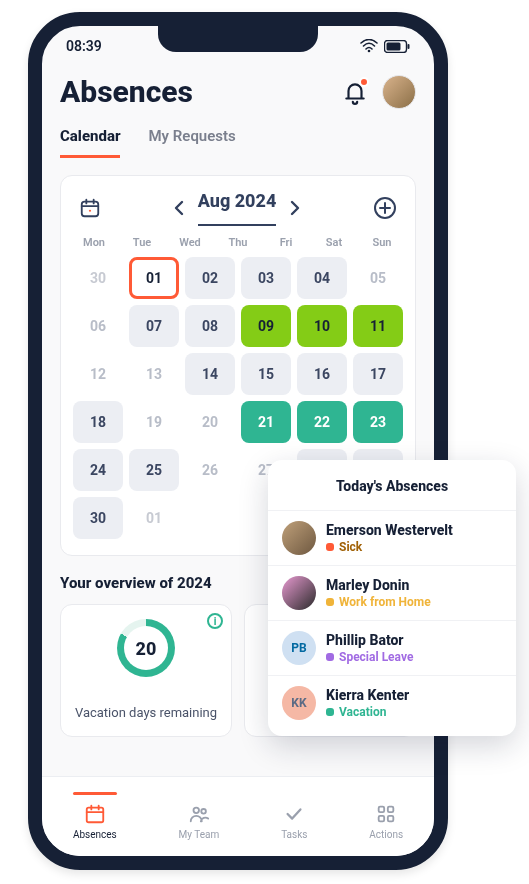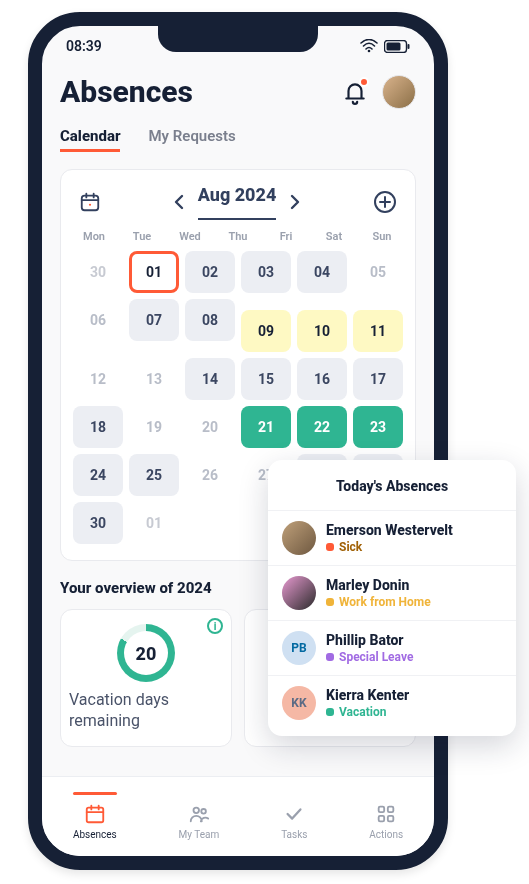--- a/index.html
+++ b/index.html
@@ -16,47 +16,47 @@
   .status-bar { display: flex; justify-content: space-between; align-items: center; padding: 8px 24px 0; height: 32px; font-size: 14px; font-weight: 600; color: #162035; }
   .status-icons { display: flex; gap: 6px; align-items: center; }
   .screen { padding: 10px 18px 0; height: calc(100% - 32px - 80px); overflow: hidden; }
   .header-row { display: flex; justify-content: space-between; align-items: center; margin-top: 6px; }
   .page-title { font-size: 30px; font-weight: 800; color: #162035; }
   .header-icons { display: flex; align-items: center; gap: 14px; }
   .bell { position: relative; cursor: pointer; }
   .bell-dot { position: absolute; top: -2px; right: -1px; width: 10px; height: 10px; background: #ff5a36; border-radius: 50%; border: 2px solid #fff; }
   .avatar-top { width: 34px; height: 34px; border-radius: 50%; background: linear-gradient(135deg,#d9b38c,#8b6f47); border: 1px solid #e5e5e8; cursor: pointer; }
   .tabs { display: flex; gap: 28px; margin-top: 18px; border-bottom: 1px solid transparent; }
-  .tab { font-size: 15px; font-weight: 600; color: #7a7f8d; padding-bottom: 4px; cursor: pointer; }
+  .tab { font-size: 15px; font-weight: 600; color: #7a7f8d; padding-bottom: 10px; cursor: pointer; }
   .tab.active { color: #162035; font-weight: 800; border-bottom: 3px solid #ff5a36; }
   .cal-card { background: #fff; border: 1px solid #e9eaee; border-radius: 12px; margin-top: 16px; padding: 14px 12px 16px; }
   .cal-head { display: flex; align-items: center; justify-content: space-between; padding: 0 6px 10px; }
   .cal-nav { display: flex; align-items: center; gap: 12px; }
   .month-label { font-size: 18px; font-weight: 800; color: #32405e; border-bottom: 2px solid #32405e; padding-bottom: 13px; }
   .chev { cursor: pointer; color: #32405e; }
   .cal-icon, .plus-icon { cursor: pointer; color: #32405e; }
   .dow-row { display: grid; grid-template-columns: repeat(7, 1fr); gap: 6px; }
   .dow { text-align: center; font-size: 11px; color: #9aa0ad; font-weight: 600; }
   .days-grid { display: grid; grid-template-columns: repeat(6, 1fr); gap: 6px; margin-top: 8px; }
   .day { height: 42px; border-radius: 8px; display: flex; align-items: center; justify-content: center; font-size: 14px; font-weight: 700; cursor: pointer; }
   .day.muted { color: #c7cad2; background: transparent; }
   .day.plain { background: #eceef3; color: #3b4661; }
   .day.weekend-faint { background: transparent; color: #b8bdc8; }
-  .day.yellow { background: #fef9c3; color: #162035; margin-top: 11px; }
+  .day.yellow { background: #84cc16; color: #162035; }
   .day.teal { background: #2fb592; color: #fff; }
   .day.today { background: #fff; color: #162035; border: 3px solid #ff5a36; }
   .overview-title { font-size: 15px; font-weight: 800; color: #162035; margin-top: 18px; }
   .cards-row { display: flex; gap: 12px; margin-top: 12px; }
   .stat-card { flex: 1; background: #fff; border: 1px solid #e9eaee; border-radius: 12px; padding: 14px 8px; display: flex; flex-direction: column; align-items: center; gap: 8px; position: relative; }
   .ring { width: 58px; height: 58px; border-radius: 50%; display: flex; align-items: center; justify-content: center; font-size: 18px; font-weight: 800; color: #162035; position: relative; }
   .ring-green { background: conic-gradient(#2fb592 0 300deg, #e5f4ef 300deg 360deg); }
   .ring-blue { background: conic-gradient(#3b82c4 0 40deg, #e4eef7 40deg 360deg); }
   .ring-inner { position: absolute; inset: 7px; background: #fff; border-radius: 50%; display: flex; align-items: center; justify-content: center; }
   .info-dot { position: absolute; top: 8px; right: 8px; width: 16px; height: 16px; border-radius: 50%; border: 2px solid #2fb592; color: #2fb592; font-size: 10px; font-weight: 800; display: flex; align-items: center; justify-content: center; }
-  .stat-label { font-size: 16px; color: #4a5369; line-height: 1.3; }
+  .stat-label { font-size: 13px; color: #4a5369; text-align: center; line-height: 1.3; margin-top: 20px; }
   .popover {
     position: absolute; top: 460px; left: 268px; width: 248px;
     background: #fff; border-radius: 14px; box-shadow: 0 10px 30px rgba(20,30,55,0.18);
     padding: 12px 0 6px; z-index: 50;
   }
   .popover-title { margin: 0 12px 10px; text-align: center; font-size: 14px; font-weight: 800; color: #162035; background: #fff; border-radius: 8px; padding: 6px; }
   .abs-item { display: flex; align-items: center; gap: 10px; padding: 10px 14px; border-top: 1px solid #f0f1f4; }
   .abs-item:first-of-type { border-top: 1px solid #f0f1f4; }
   .abs-avatar { width: 34px; height: 34px; border-radius: 50%; display: flex; align-items: center; justify-content: center; font-size: 12px; font-weight: 700; color: #fff; flex-shrink: 0; }
   .abs-name { font-size: 14px; font-weight: 800; color: #162035; }

